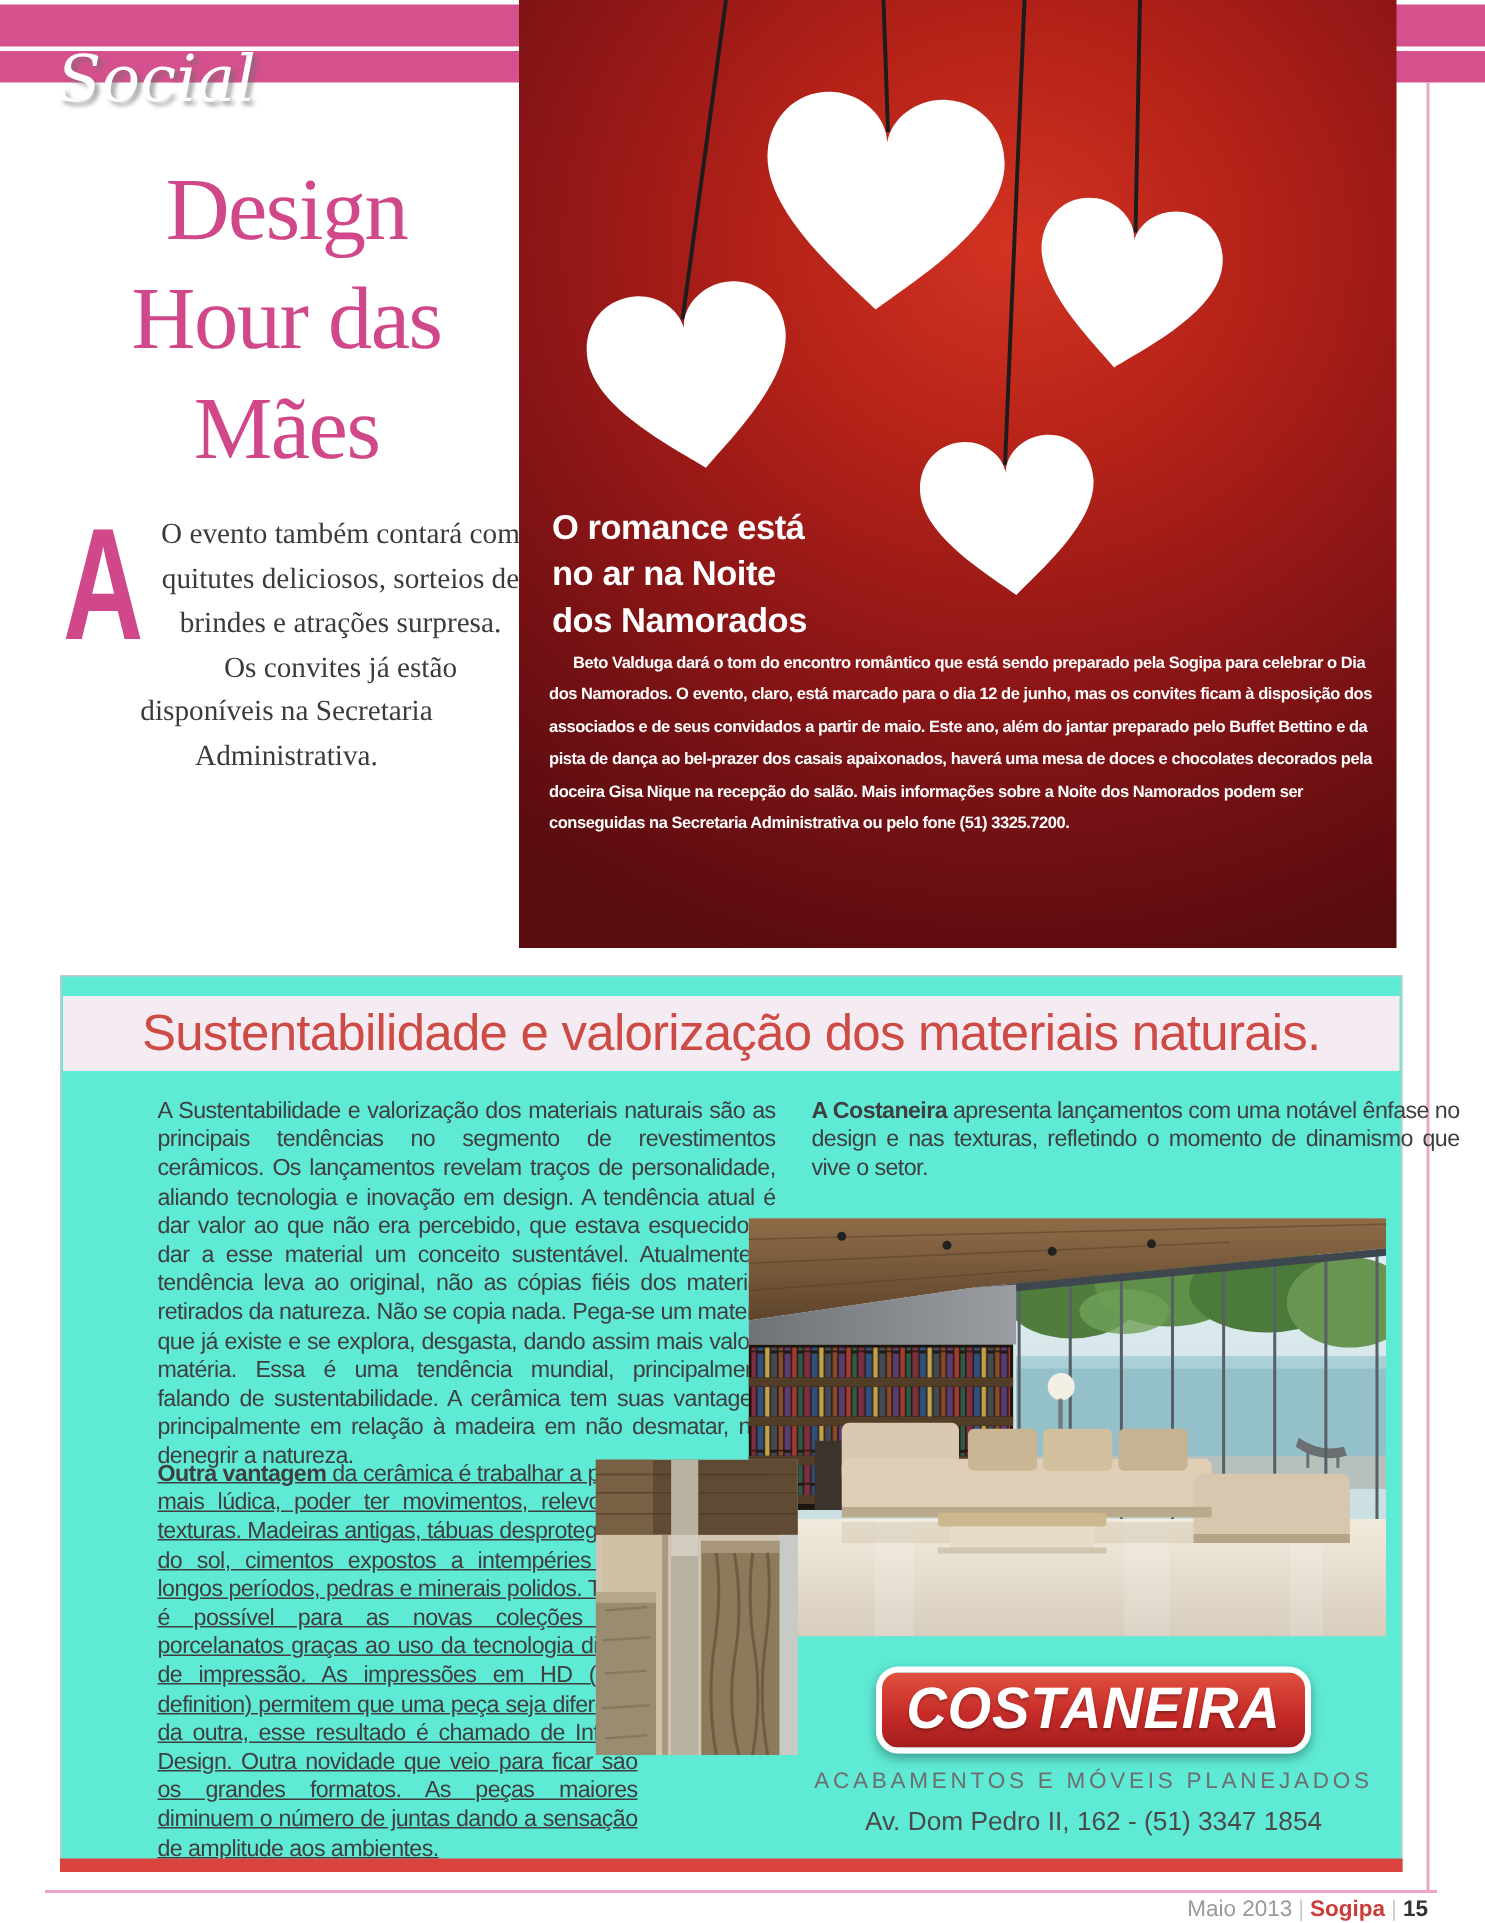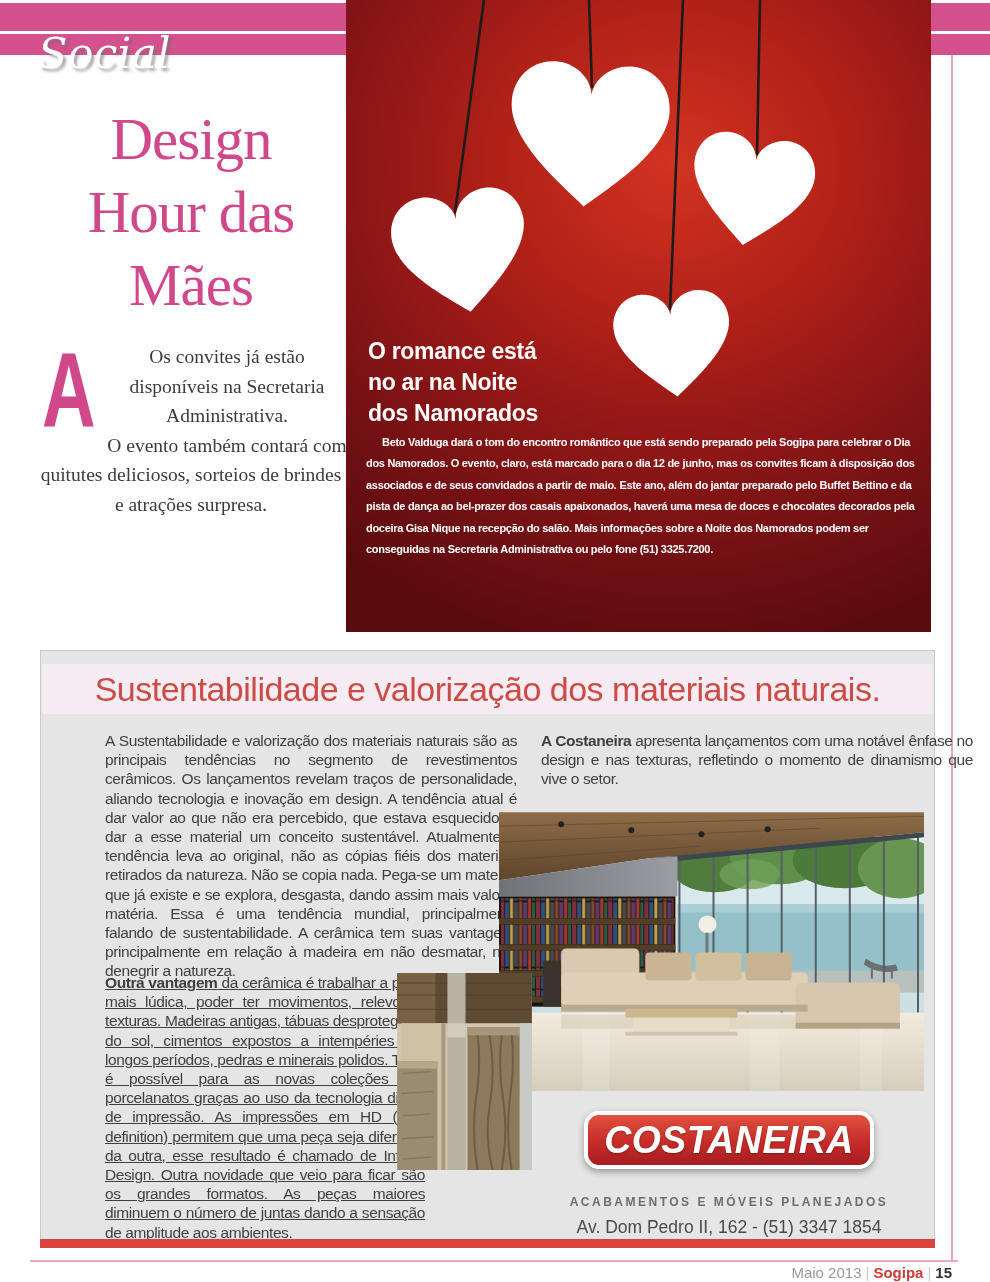--- a/index.html
+++ b/index.html
@@ -30,21 +30,21 @@
       background:radial-gradient(ellipse 540px 500px at 56% 26%,
         #d23322 0%, #b42218 30%, #961817 52%, #751114 76%, #590b0e 100%);}
   .hearts-svg{position:absolute;left:0;top:0;}
   .ad-heading{position:absolute;left:22px;top:336px;color:#fff;font-weight:bold;
       font-size:23px;line-height:31px;letter-spacing:-0.3px;}
   .ad-body{position:absolute;left:20px;top:432px;width:550px;color:#fff;font-weight:bold;
       font-size:11px;line-height:21.4px;letter-spacing:-0.3px;text-indent:16px;text-align:left;}
 
   
   .sust-box{position:absolute;left:40px;top:650px;width:893px;height:596px;
-      border:1px solid #c9c9c9;background:#e5e5e5;z-index:1;}
+      border:1px solid #c9c9c9;background:#5eead4;z-index:1;}
   .sust-heading-band{position:absolute;left:1px;top:13px;width:calc(100% - 2px);height:50px;
       background:#f4ecf2;display:flex;align-items:center;justify-content:center;}
   .sust-heading{color:#cd4a45;font-size:34px;letter-spacing:-0.5px;}
   .sust-p{position:absolute;color:#3f3f3f;font-size:15.5px;line-height:19.2px;
       letter-spacing:-0.4px;text-align:justify;margin-left:42px;}
   .sust-p .lead{font-weight:bold;}
   .sust-p1{left:22px;top:80px;width:412px;}
   .sust-p2{left:22px;top:322px;width:320px;text-decoration:underline;}
   .sust-colr{left:458px;top:80px;width:432px;}
   .living-room{position:absolute;left:458px;top:161px;}
@@ -52,21 +52,21 @@
   .bottom-red-bar{position:absolute;left:-1px;right:-1px;bottom:-1px;height:9px;background:#d9453e;}
 
   
   .cost-wrap{position:absolute;left:468px;top:460px;width:440px;text-align:center;}
   .cost-logo{display:block;margin:0 auto;width:282px;height:50px;border:4px solid #fff;
       border-radius:15px;background:linear-gradient(180deg,#e0513f 0%,#c62b28 55%,#a51d20 100%);
       box-shadow:0 3px 7px rgba(0,0,0,.35);
       display:flex;align-items:center;justify-content:center;font-style:italic;}
   .cost-logo span{color:#fff;font-weight:bold;font-size:39px;letter-spacing:0.5px;
       transform:scaleX(.96);text-shadow:0 1px 2px rgba(0,0,0,.3);}
-  .cost-tagline{margin-top:26px;color:#6e6e6e;font-weight:bold;font-size:12px;letter-spacing:2.5px;}
+  .cost-tagline{margin-top:10px;color:#6e6e6e;font-weight:normal;font-size:15px;letter-spacing:2.5px;}
   .cost-address{margin-top:8px;color:#4a4a4a;font-size:17.5px;}
 
   
   .right-vline{position:absolute;left:951px;top:55px;width:2px;height:1206px;background:#e9a6c6;}
   .footer-line{position:absolute;left:30px;top:1260px;width:928px;height:2px;background:#e9a6c6;}
   .footer-text{position:absolute;right:38px;top:1264px;font-size:15px;color:#9a9a9a;}
   .footer-text .sep{color:#c8c8c8;padding:0 4px;}
   .footer-text .mag{color:#cc3b38;font-weight:bold;}
   .footer-text .pnum{color:#333;font-weight:bold;margin-top:32px;}
 </style>
@@ -81,22 +81,22 @@
   <div class="social-label">Social</div>
 
   <div class="left-article">
     <div class="article-title">
       <div>Design</div>
       <div>Hour das</div>
       <div>Mães</div>
     </div>
     <div class="article-body">
       <span class="dropcap">A</span>
+      <p>O evento também contará com quitutes deliciosos, sorteios de brindes e atrações surpresa.</p>
       <p>Os convites já estão disponíveis na Secretaria Administrativa.</p>
-      <p>O evento também contará com quitutes deliciosos, sorteios de brindes e atrações surpresa.</p>
     </div>
   </div>
 
   <div class="red-ad">
     <svg class="hearts-svg" width="585" height="632" viewBox="0 0 585 632">
       <defs>
         <path id="heartShape" d="M0,4 C-1,-6 -11,-14 -22,-14 C-36,-14 -46,-3 -46,11 C-46,34 -14,57 0,69 C14,57 46,34 46,11 C46,-3 36,-14 22,-14 C11,-14 1,-6 0,4 Z"></path>
       </defs>
       <g stroke="#1c1c1c" stroke-width="2.6">
         <line x1="138" y1="0" x2="109" y2="213"></line>

